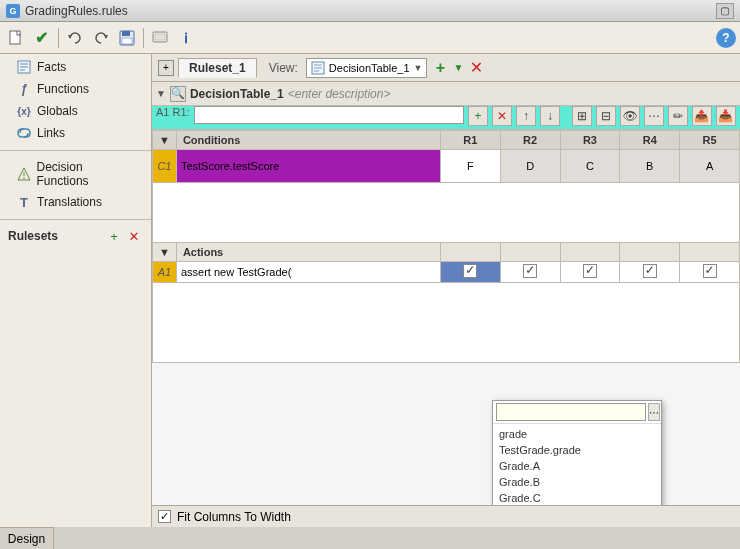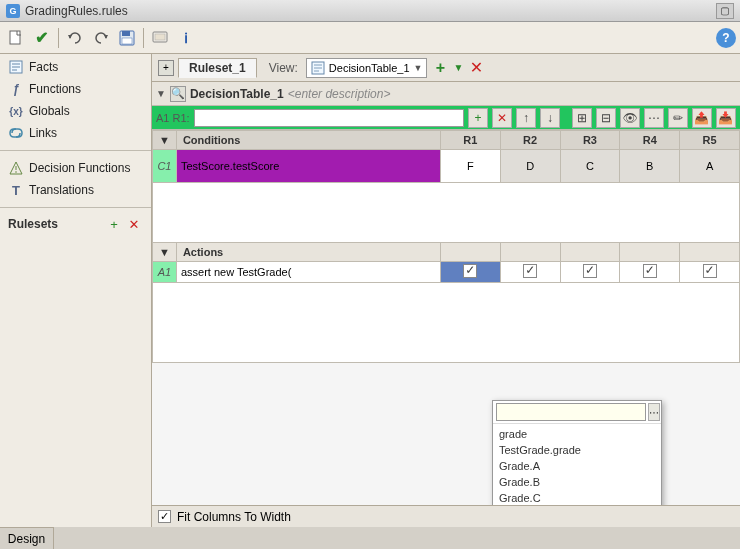--- a/index.html
+++ b/index.html
@@ -71,21 +71,21 @@
 
     
     .sidebar {
       width: 152px;
       background: #f0ece4;
       border-right: 1px solid #b0a898;
       display: flex;
       flex-direction: column;
     }
     .sidebar-section {
-      padding: 2px 0;
+      padding: 2px 8px;
     }
     .sidebar-item {
       display: flex;
       align-items: center;
       padding: 3px 8px;
       cursor: pointer;
       color: #222;
       gap: 5px;
     }
     .sidebar-item-icon {
@@ -215,24 +215,23 @@
       cursor: pointer; font-size: 11px;
     }
     .desc-table-name {
       font-weight: bold; color: #333;
     }
     .desc-placeholder { color: #888; font-style: italic; }
 
     
     .row-bar {
       height: 24px;
-      background: #22c55e;
+      background: #5eead4;
       border-bottom: 1px solid #c0bbb0;
       display: flex;
-      align-items: center;
       padding: 0 4px;
       gap: 4px;
     }
     .row-label { color: #555; font-size: 11px; min-width: 30px; }
     .row-input {
       flex: 1;
       height: 18px;
       border: 1px solid #999;
       background: white;
       padding: 0 3px;
@@ -266,21 +265,21 @@
       color: #333;
       padding: 3px 6px;
     }
     .col-header {
       background: #e8e4dc;
       font-weight: bold;
       color: #333;
       text-align: center;
     }
     .condition-label-col {
-      background: #86efac;
+      background: #eab308;
       color: #555;
       text-align: center;
       font-style: italic;
       width: 20px;
     }
     .condition-name-col {
       background: #a21caf;
       padding: 10px 4px;
     }
     .r-col {

